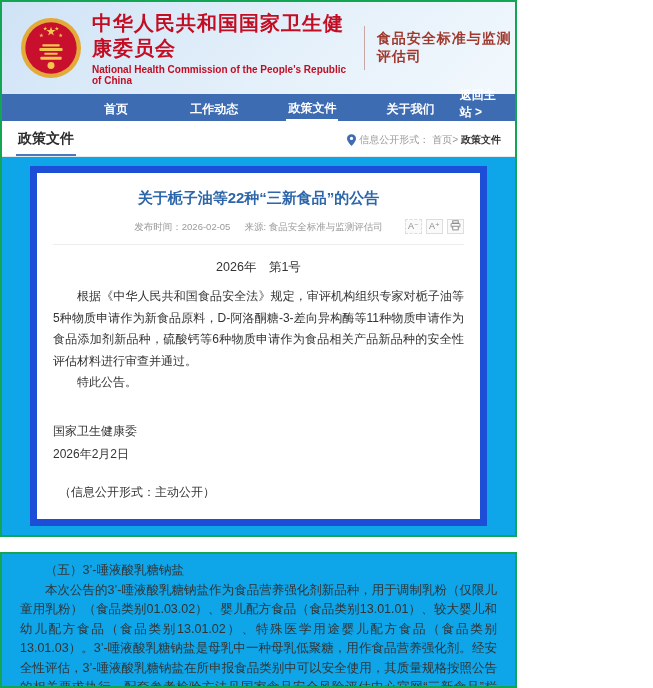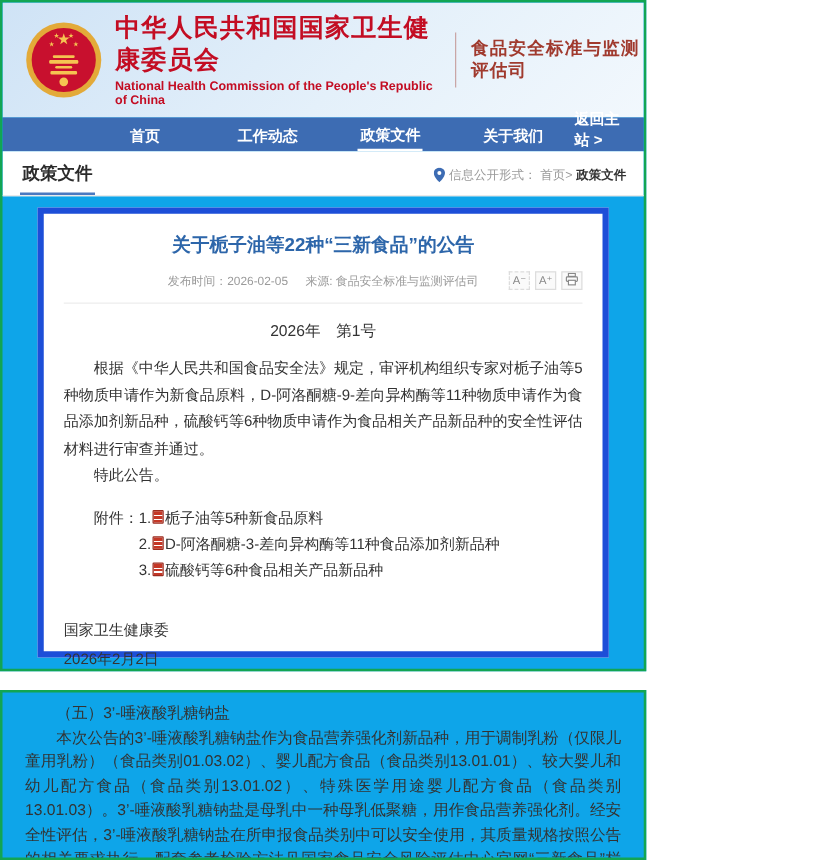--- a/index.html
+++ b/index.html
@@ -53,21 +53,21 @@
     display: inline-block; border-bottom: 2px solid #4a79c0; padding: 0 2px 6px;
   }
   .crumb-loc { font-size: 10px; color: #999; padding-bottom: 9px; display: flex; align-items: center; gap: 3px; }
   .crumb-loc b { color: #333; }
   .crumb-loc a { color: #999; text-decoration: none; cursor: pointer; }
   .pin-icon { width: 9px; height: 12px; display: inline-block; }
 
   
   .doc-card {
     margin: 9px 28px 0;
-    border: 5px solid #1d4ed8;
+    border: 7px solid #1d4ed8;
     height: 360px;
     padding: 12px 16px 10px;
     background: #fff;
   }
   .doc-title { text-align: center; color: #2d66aa; font-size: 15px; font-weight: bold; margin-top: 4px; }
   .doc-meta { position: relative; text-align: center; color: #9a9a9a; font-size: 9.5px; margin-top: 13px; height: 16px; }
   .meta-sep { display: inline-block; width: 14px; }
   .meta-tools { position: absolute; right: 0; top: -2px; display: flex; gap: 4px; }
   .tool-btn {
     min-width: 17px; height: 15px; font-size: 9px; line-height: 13px; text-align: center;
@@ -183,38 +183,24 @@
             <rect x="3" y="6.8" width="6" height="4" fill="#fff" stroke="#888" stroke-width="1"></rect>
           </svg>
         </span>
       </span>
     </div>
     <div class="meta-rule"></div>
 
     <div class="doc-number">2026年　第1号</div>
 
     <div class="doc-body">
-      <p>根据《中华人民共和国食品安全法》规定，审评机构组织专家对栀子油等5种物质申请作为新食品原料，D-阿洛酮糖-9-差向异构酶等11种物质申请作为食品添加剂新品种，硫酸钙等6种物质申请作为食品相关产品新品种的安全性评估材料进行审查并通过。</p>
+      <p>根据《中华人民共和国食品安全法》规定，审评机构组织专家对栀子油等5种物质申请作为新食品原料，D-阿洛酮糖-3-差向异构酶等11种物质申请作为食品添加剂新品种，硫酸钙等6种物质申请作为食品相关产品新品种的安全性评估材料进行审查并通过。</p>
       <p>特此公告。</p>
     </div>
 
-    <div class="attachments">
-      <span class="att-label">附件：</span>
-      <div class="att-list">
-        <div class="att-item">
-          <span>1.</span><span class="doc-icon"></span><a>栀子油等5种新食品原料</a>
-        </div>
-        <div class="att-item">
-          <span>2.</span><span class="doc-icon"></span><a>D-阿洛酮糖-3-差向异构酶等11种食品添加剂新品种</a>
-        </div>
-        <div class="att-item">
-          <span>3.</span><span class="doc-icon"></span><a>硫酸钙等6种食品相关产品新品种</a>
-        </div>
-      </div>
-    </div>
 
     <div class="signature">
       <div>国家卫生健康委</div>
       <div>2026年2月2日</div>
     </div>
 
     <div class="disclosure">（信息公开形式：主动公开）</div>
 
   </div>
 </div>

